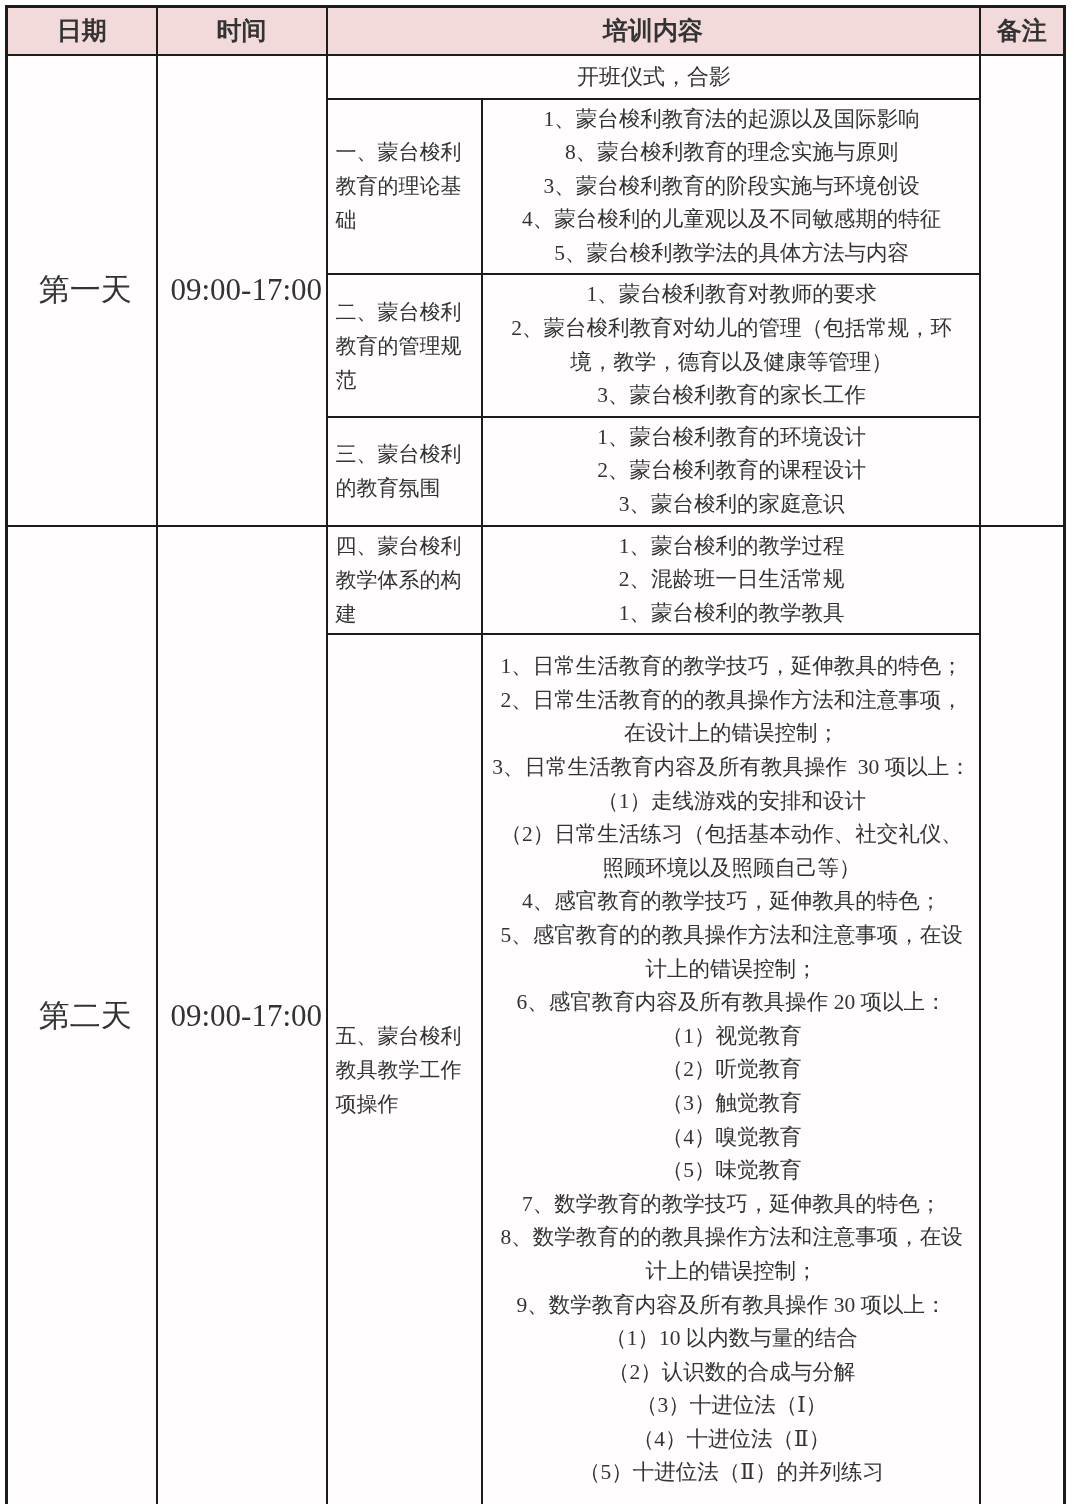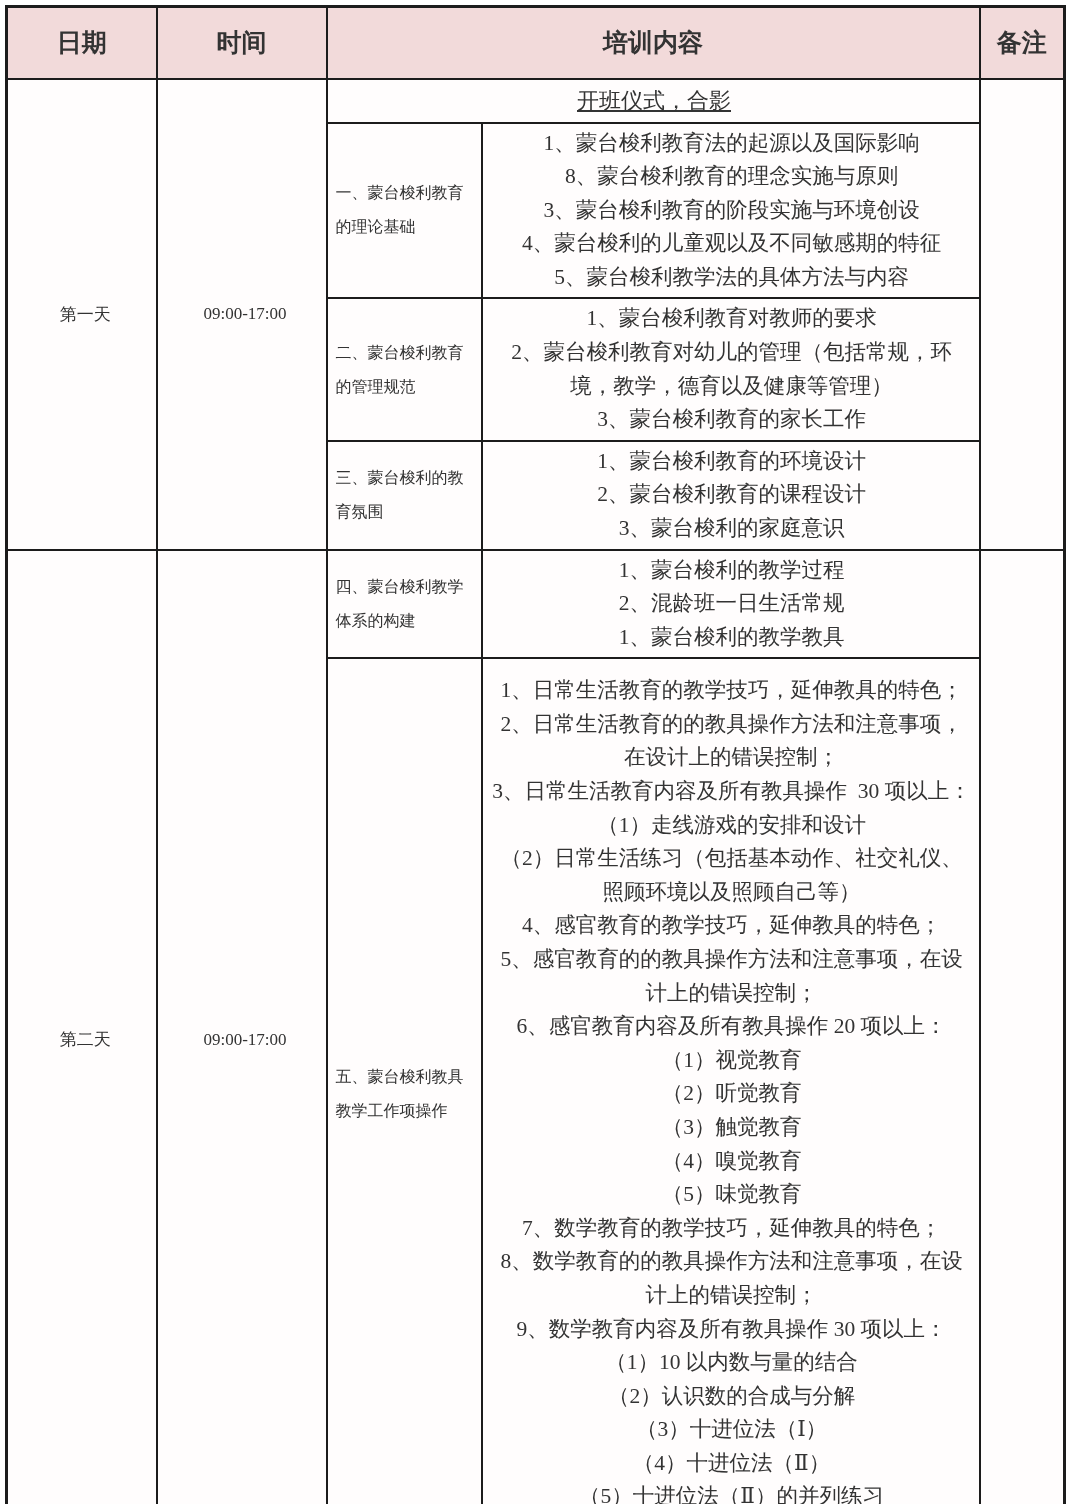--- a/index.html
+++ b/index.html
@@ -22,42 +22,41 @@
     padding:2px 6px 2px 8px;
     overflow:hidden;
   }
   th{
     background:#f2dada;
     font-size:25px;
     font-weight:bold;
     text-align:center;
     padding:2px 4px;
   }
-  .r-header{height:72px;}
+  .r-header{height:48px;}
   .r-ceremony{height:44px;}
   .r-s1{height:173px;}
   .r-s2{height:140px;}
   .r-s3{height:103px;}
   .r-s4{height:104px;}
   .r-s5{height:872px;}
   .date-cell,.time-cell{
     text-align:center;
-    font-size:17px;
+    font-size:31px;
     white-space:nowrap;
     background:#fffdfd;
     padding-left:13px;
   }
   .ceremony-cell{
     text-align:center;
     font-size:22px;
     background:#fffdfd;
-    text-decoration:underline;
   }
   .title-cell{
-    font-size:16px;
+    font-size:21px;
     line-height:34px;
     background:#fffdfd;
   }
   .content-cell{
     font-size:21.5px;
     background:#fffdfd;
     padding-top:3px;
     padding-bottom:3px;
   }
   .content-cell .line{

